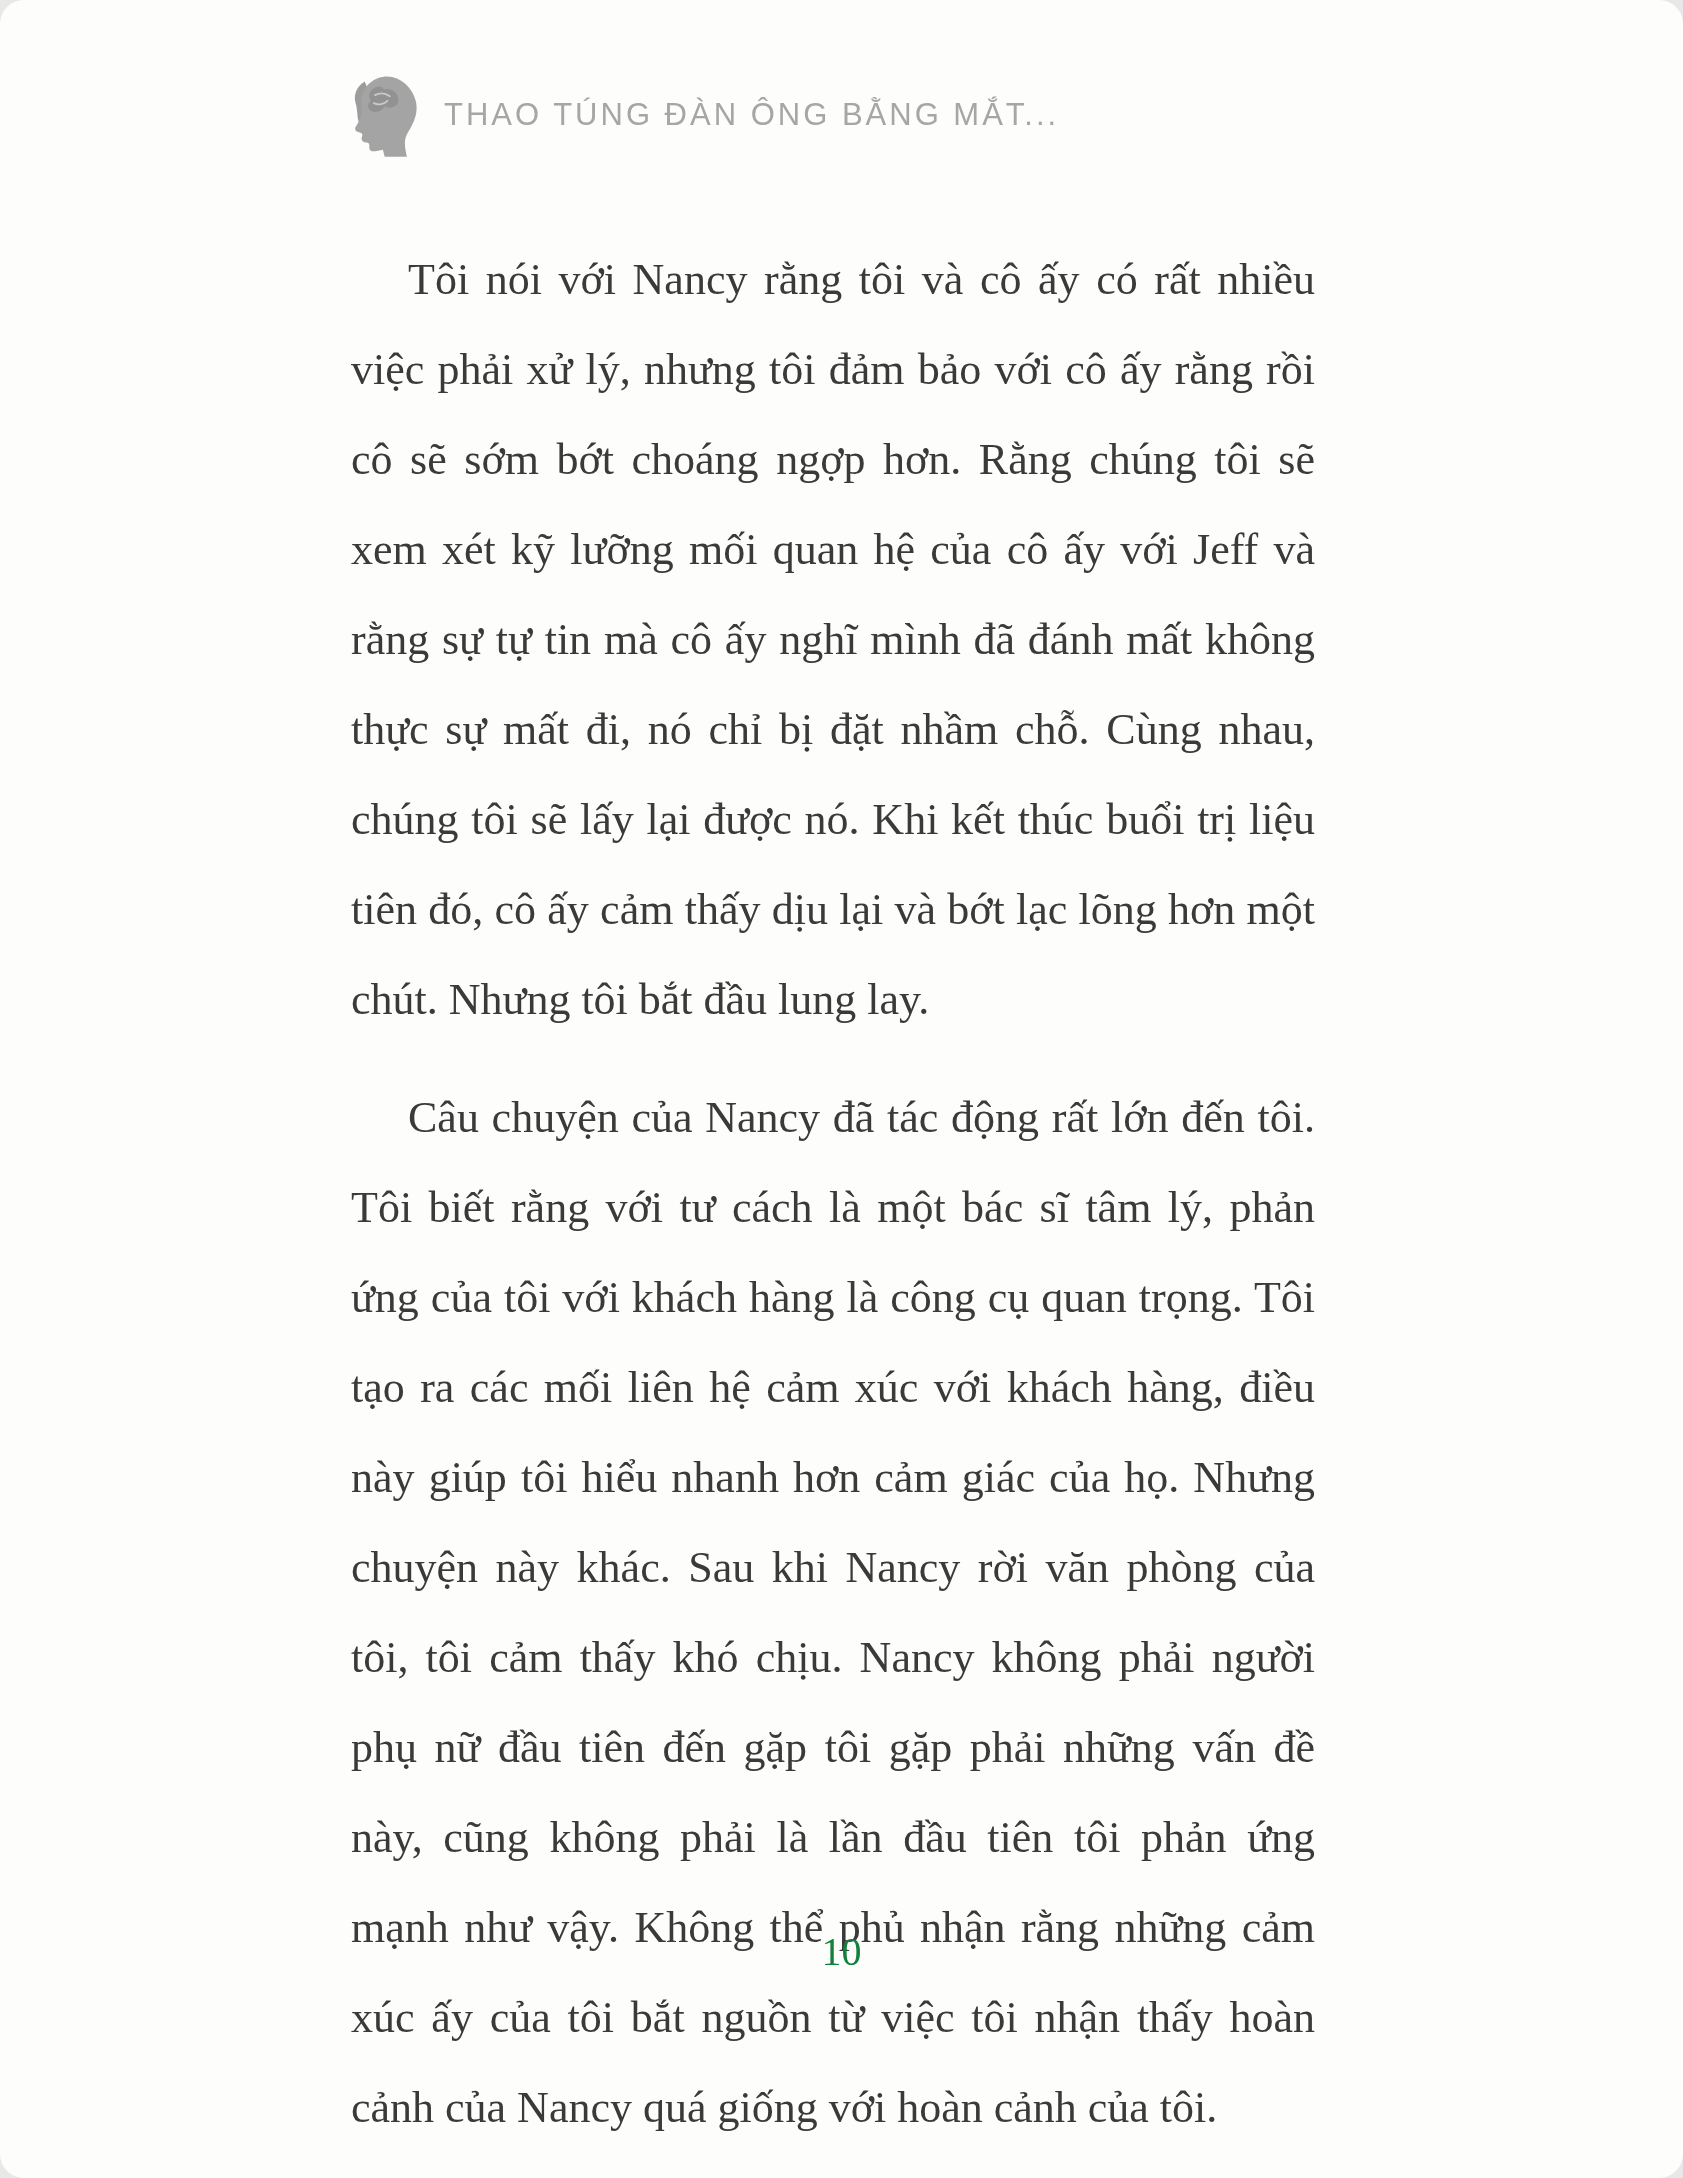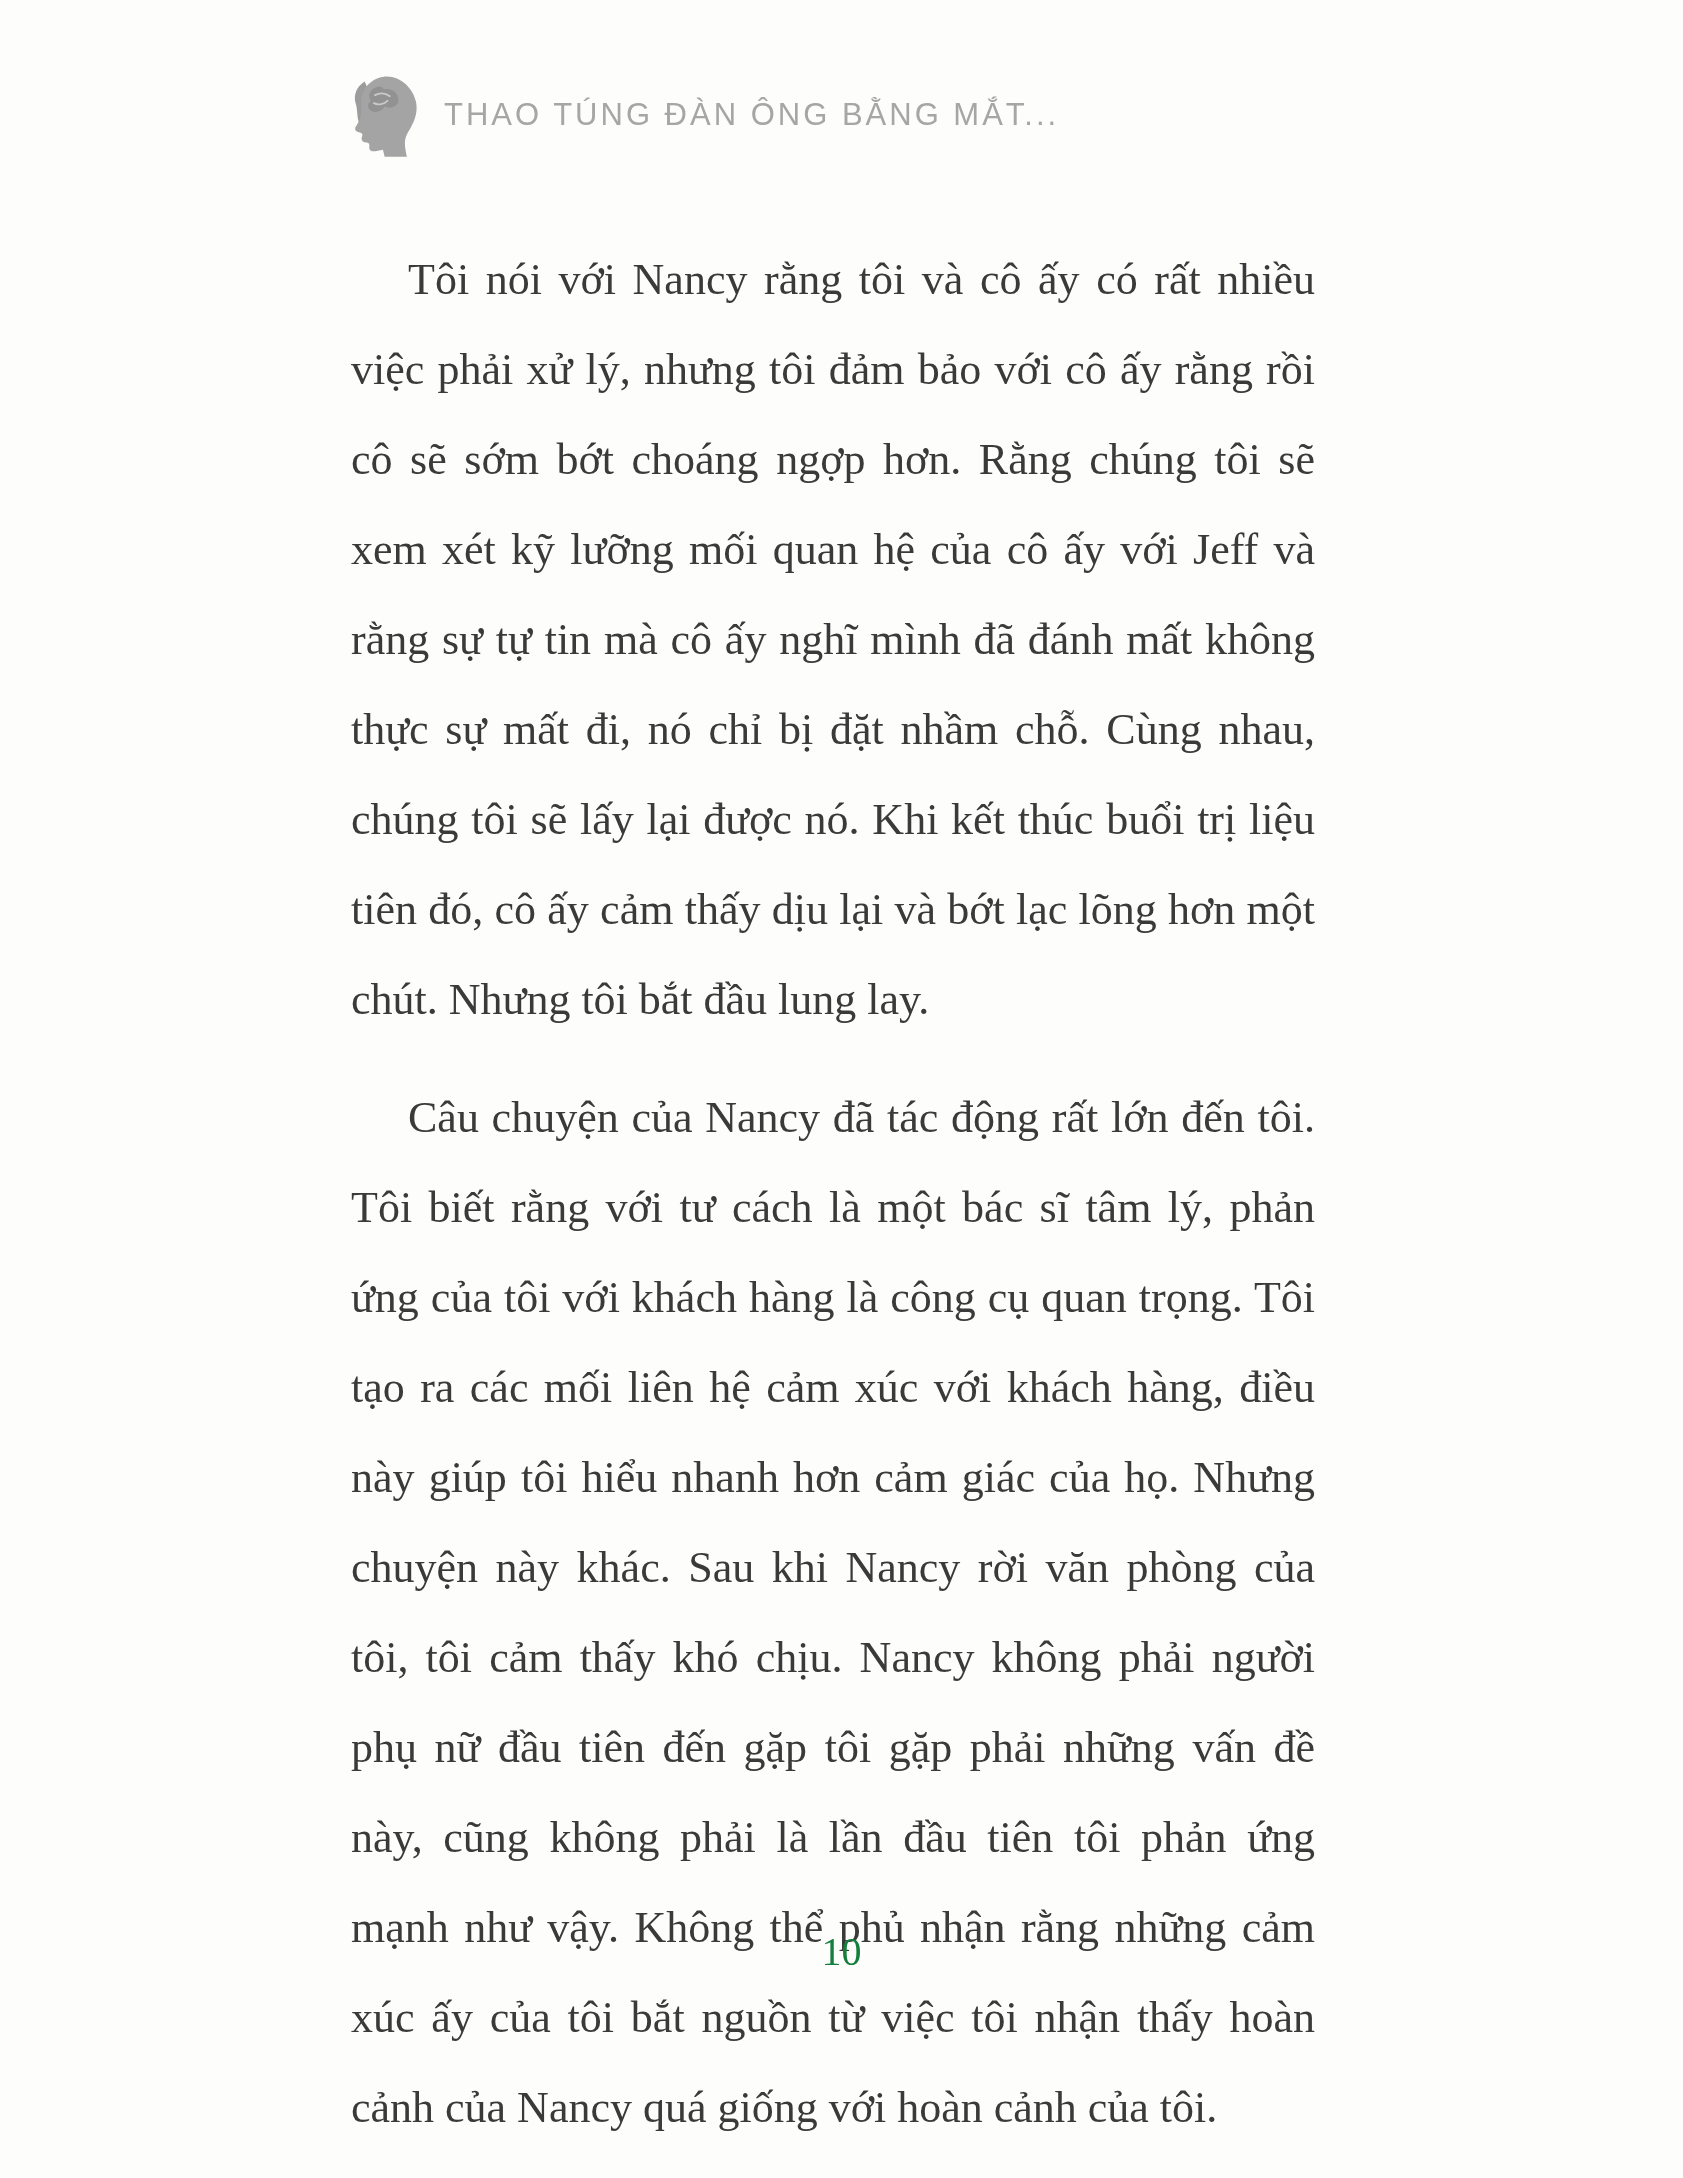--- a/index.html
+++ b/index.html
@@ -11,20 +11,21 @@
     position: relative;
     width: 1683px;
     height: 2178px;
     margin: 0 auto;
     background: #fdfdfc;
     box-sizing: border-box;
     padding: 71px 368px 0 351px;
     font-family: "Liberation Serif", "DejaVu Serif", serif;
     color: #3a3a3a;
     overflow: hidden;
+    border-radius: 24px;
   }
   .page-header {
     display: flex;
     align-items: center;
     gap: 20px;
     margin-bottom: 77px;
     min-height: 87px;
   }
   .logo {
     flex: 0 0 auto;

